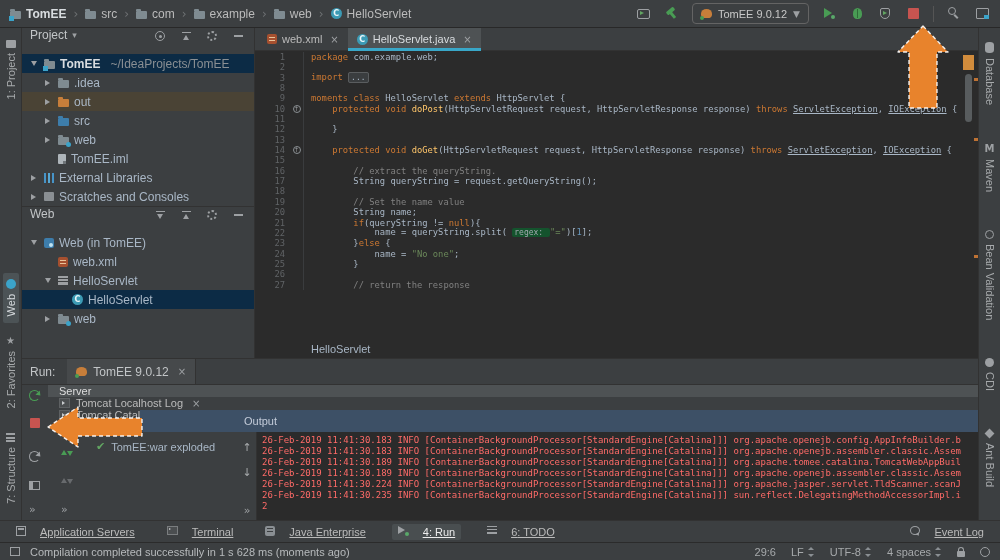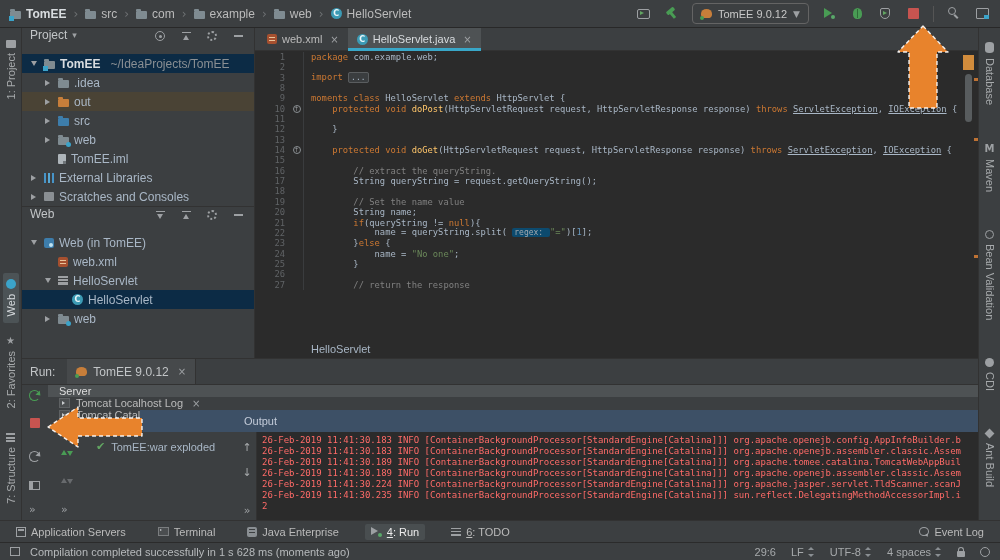--- a/index.html
+++ b/index.html
@@ -70,21 +70,21 @@
   .cl{display:flex;align-items:center;height:10.35px;}
   .ln{width:30px;text-align:right;color:#606366;flex:none;padding-right:5px;}
   .gut{width:13px;flex:none;align-self:stretch;display:flex;align-items:center;justify-content:center;
        border-right:1px solid #3A3C3E;}
   .ovr{width:8px;height:8px;border-radius:50%;border:1px solid #8A8F93;color:#9DA0A3;font-size:6px;
        line-height:6px;display:inline-flex;align-items:center;justify-content:center;box-sizing:border-box;}
   .ct{white-space:pre;padding-left:7px;}
   .tk-k{color:#CC7832;}.tk-p{color:#A9B7C6;}.tk-s{color:#6A8759;}.tk-c{color:#808080;}
   .tk-m{color:#FFC66B;}.tk-num{color:#6897BB;}
   .tk-u{color:#A9B7C6;text-decoration:underline;}
-  .tk-h{color:#A1A8AE;background:#0c4a6e;border-radius:2px;font-size:8px;padding:0 2px;}
+  .tk-h{color:#A1A8AE;background:#14532d;border-radius:2px;font-size:8px;padding:0 2px;}
   .tk-hl{color:#A9B7C6;background:#344134;box-shadow:0 0 0 1px #3E5B3E;}
   .tk-fold{color:#A9B7C6;background:#3A3D3F;border:1px solid #5A5D5F;border-radius:2px;font-size:8px;padding:0 2px;}
   .ebread{position:absolute;left:0;right:0;top:312px;height:18px;background:#2B2B2B;display:flex;
           align-items:center;padding-left:56px;font-size:11px;color:#A9B7C6;}
   .escroll{position:absolute;top:22px;right:3px;width:13px;height:290px;}
   .emark{position:absolute;top:5px;left:1px;width:11px;height:15px;background:#D28C3C;}
   .ethumb{position:absolute;top:24px;left:3px;width:7px;height:48px;background:#585C5E;border-radius:4px;}
   .etick{position:absolute;right:-3px;width:4px;height:3px;background:#BE7234;}
 
   
@@ -110,21 +110,21 @@
   .logwrap{position:absolute;left:234px;top:73px;right:0;bottom:0;background:#2B2B2B;
            border-left:1px solid #323232;overflow:hidden;font-family:"DejaVu Sans Mono",monospace;
            font-size:9px;line-height:11px;color:#FF6B68;padding:3px 0 0 5px;box-sizing:border-box;}
   .logline{white-space:nowrap;}
   .chev{position:absolute;color:#9DA0A3;font-size:11px;}
 
   
   .toolbar-bottom{position:absolute;left:0;right:0;top:520px;height:22px;background:#3C3F41;
                   border-top:1px solid #323232;display:flex;align-items:center;gap:20px;
                   padding:0 10px;font-size:11px;color:#BBB;box-sizing:border-box;}
-  .tb-item{display:flex;align-items:center;gap:5px;padding:2px 6px;border-radius:2px;}
+  .tb-item{display:flex;align-items:flex-start;gap:14px;padding:2px 6px;border-radius:2px;text-decoration:underline;}
   .tb-item.active{background:#494E50;color:#ECECEC;}
   .tb-right{margin-left:auto;display:flex;align-items:center;gap:6px;}
   .statusbar{position:absolute;left:0;right:0;top:542px;height:18px;background:#3C3F41;
              border-top:1px solid #2B2B2B;display:flex;align-items:center;gap:10px;
              padding:0 10px;font-size:11px;color:#B7BABC;box-sizing:border-box;}
   .sb-right{margin-left:auto;display:flex;align-items:center;gap:15px;color:#A7AAAC;}
   .sb-item{display:flex;align-items:center;gap:4px;}
 
   
   .overlay{position:absolute;left:0;top:0;width:1000px;height:560px;pointer-events:none;z-index:60;}

